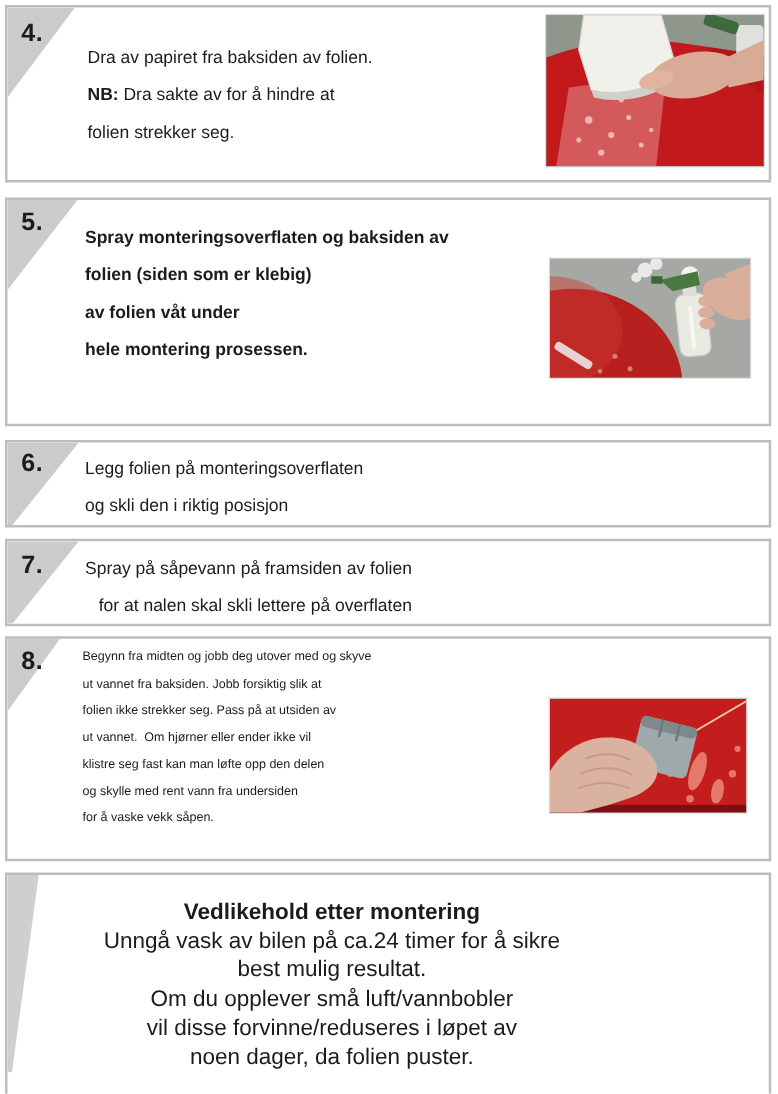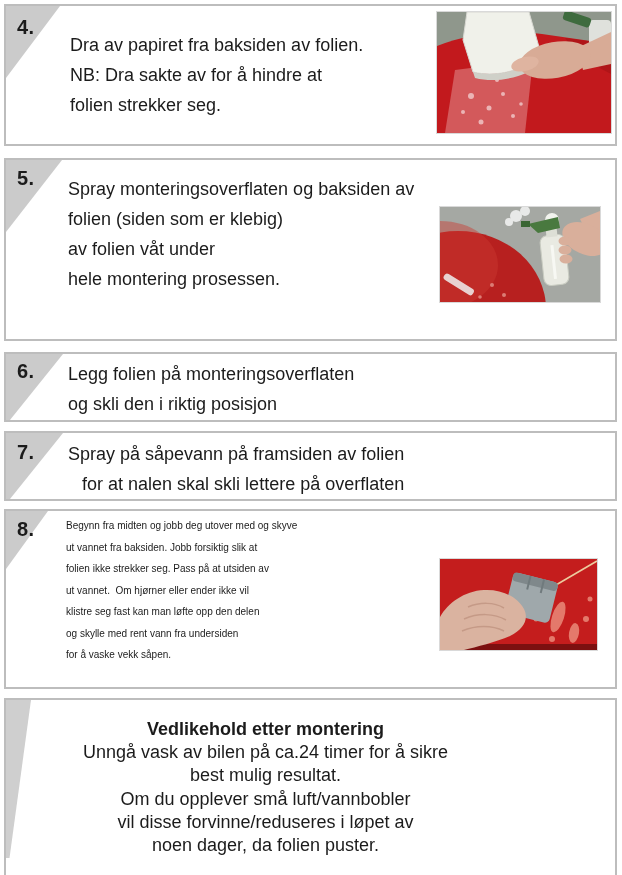--- a/index.html
+++ b/index.html
@@ -18,28 +18,28 @@
   .trap{clip-path:polygon(0 0,100% 0,7% 100%,0 100%);}
   #box4 .wedge{width:54px;height:72px;}
   #box5 .wedge{width:56px;height:72px;}
   #box6 .wedge,#box7 .wedge{width:57px;height:100%;}
   #box8 .wedge{width:42px;height:58px;}
   #boxm .wedge{width:25px;height:158px;background:#cfcfcf;
        clip-path:polygon(0 0,100% 0,14% 100%,0 100%);}
   .num{position:absolute;left:11px;font-size:20px;font-weight:600;letter-spacing:.5px;}
   #box4 .num{top:10px;} #box5 .num{top:7px;} #box6 .num{top:6px;}
   #box7 .num{top:8px;}  #box8 .num{top:7px;}
-  .step-text{position:absolute;font-size:18px;line-height:30px;}
+  .step-text{position:absolute;font-size:14px;line-height:30px;}
   .step-text p{margin:0;white-space:pre-wrap;}
   #box4 .step-text{left:64px;top:24px;}
-  #box5 .step-text{left:62px;top:14px;}
+  #box5 .step-text{left:62px;top:14px;font-weight:bold;}
   #box6 .step-text{left:62px;top:5px;}
   #box7 .step-text{left:62px;top:6px;text-align:right;}
   #box8 .step-text{left:60px;top:4px;font-size:10px;line-height:21.5px;}
-  .nb{font-weight:normal;}
+  .nb{font-weight:bold;}
   .photo{position:absolute;outline:1px solid rgba(0,0,0,.15);background:#a4a8a3;}
   .photo svg{display:block;width:100%;height:100%;}
   #photo4{top:6px;right:4px;width:174px;height:121px;}
   #photo5{top:47px;right:15px;width:160px;height:95px;}
   #photo8{top:48px;right:18px;width:157px;height:91px;}
   .bm-text{position:absolute;left:10px;right:100px;top:18px;text-align:center;
            font-size:18px;line-height:23.2px;}
   .bm-text p{margin:0;}
   .bm-title{font-weight:bold;}
 </style>

